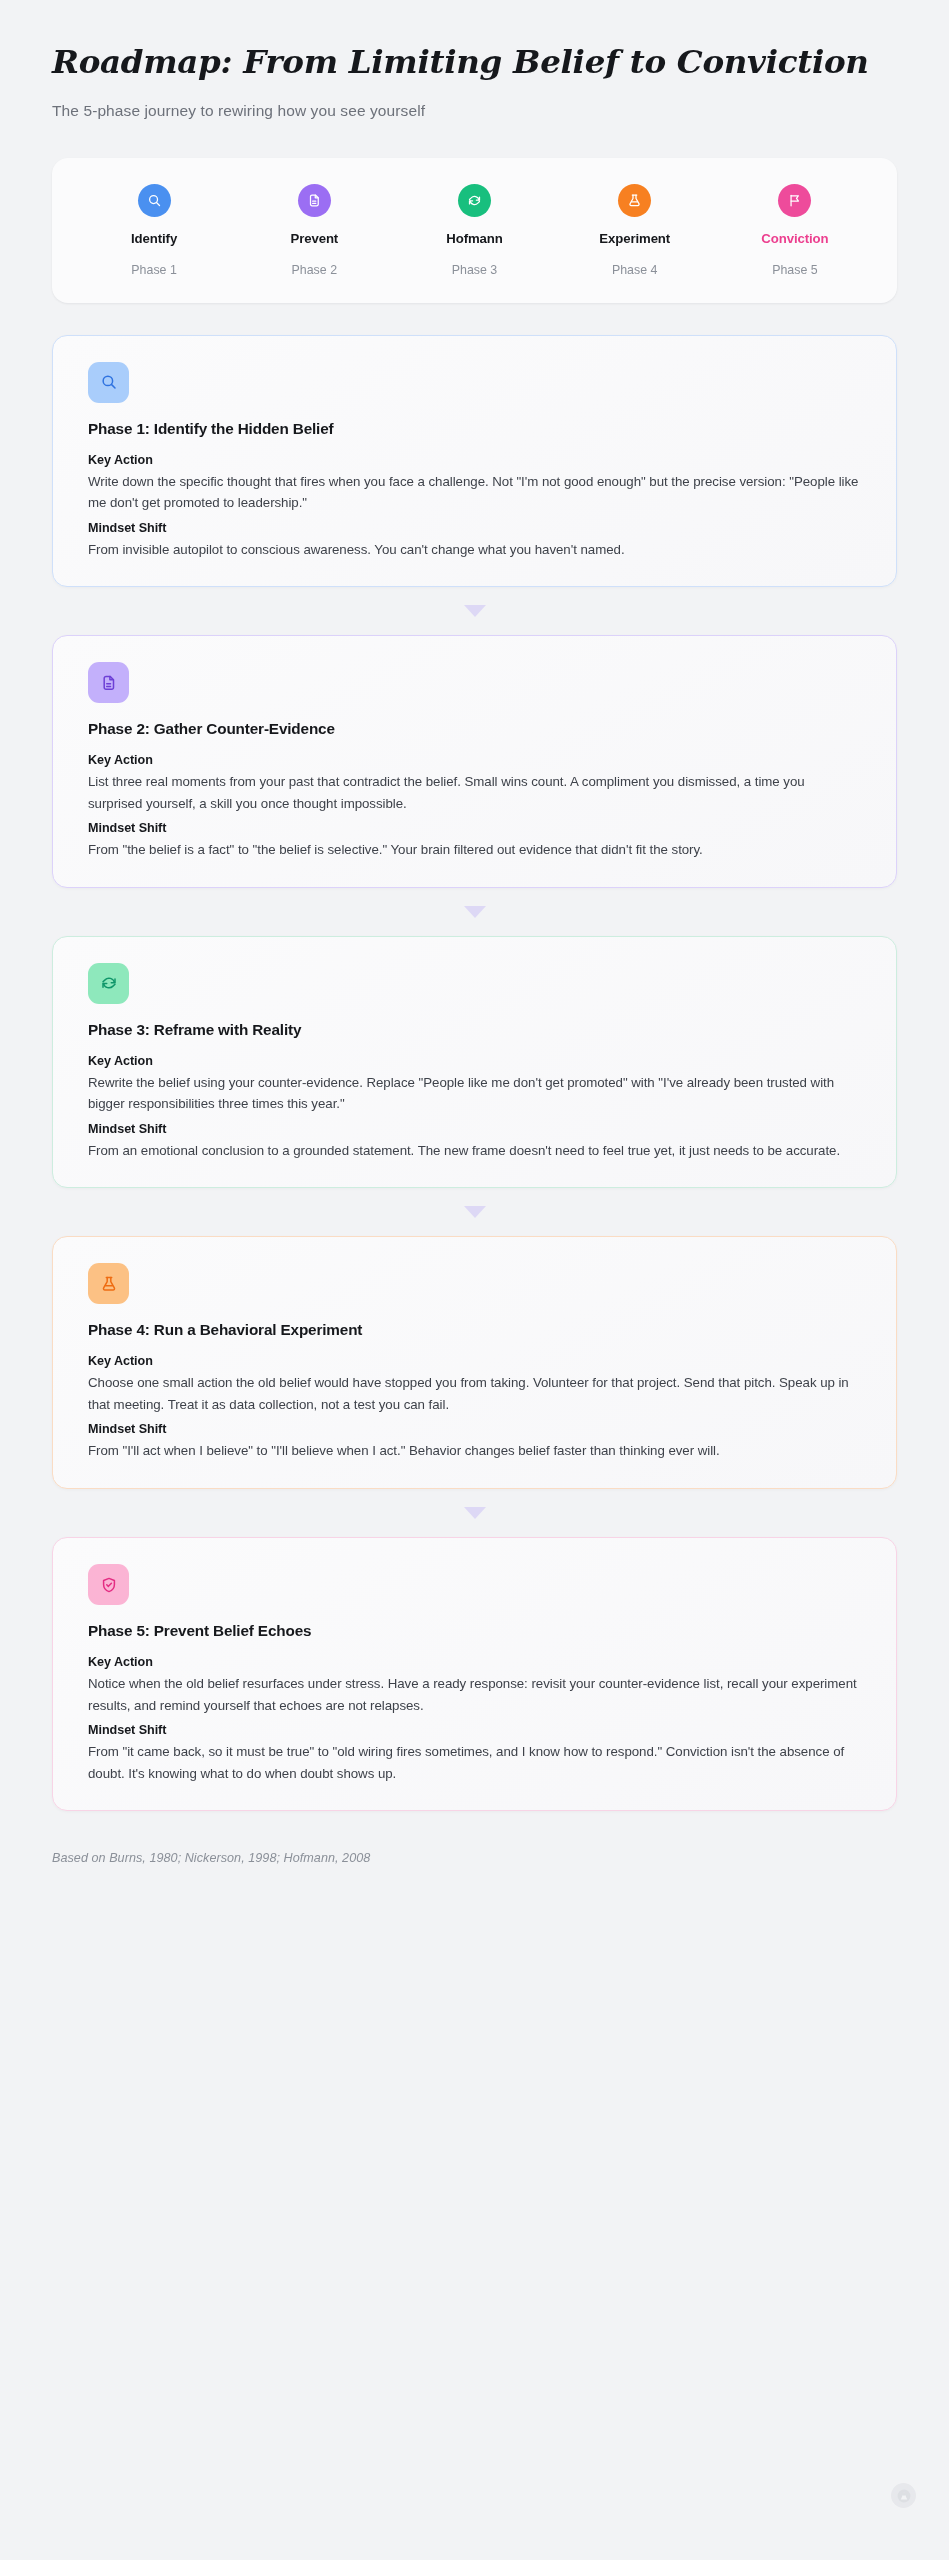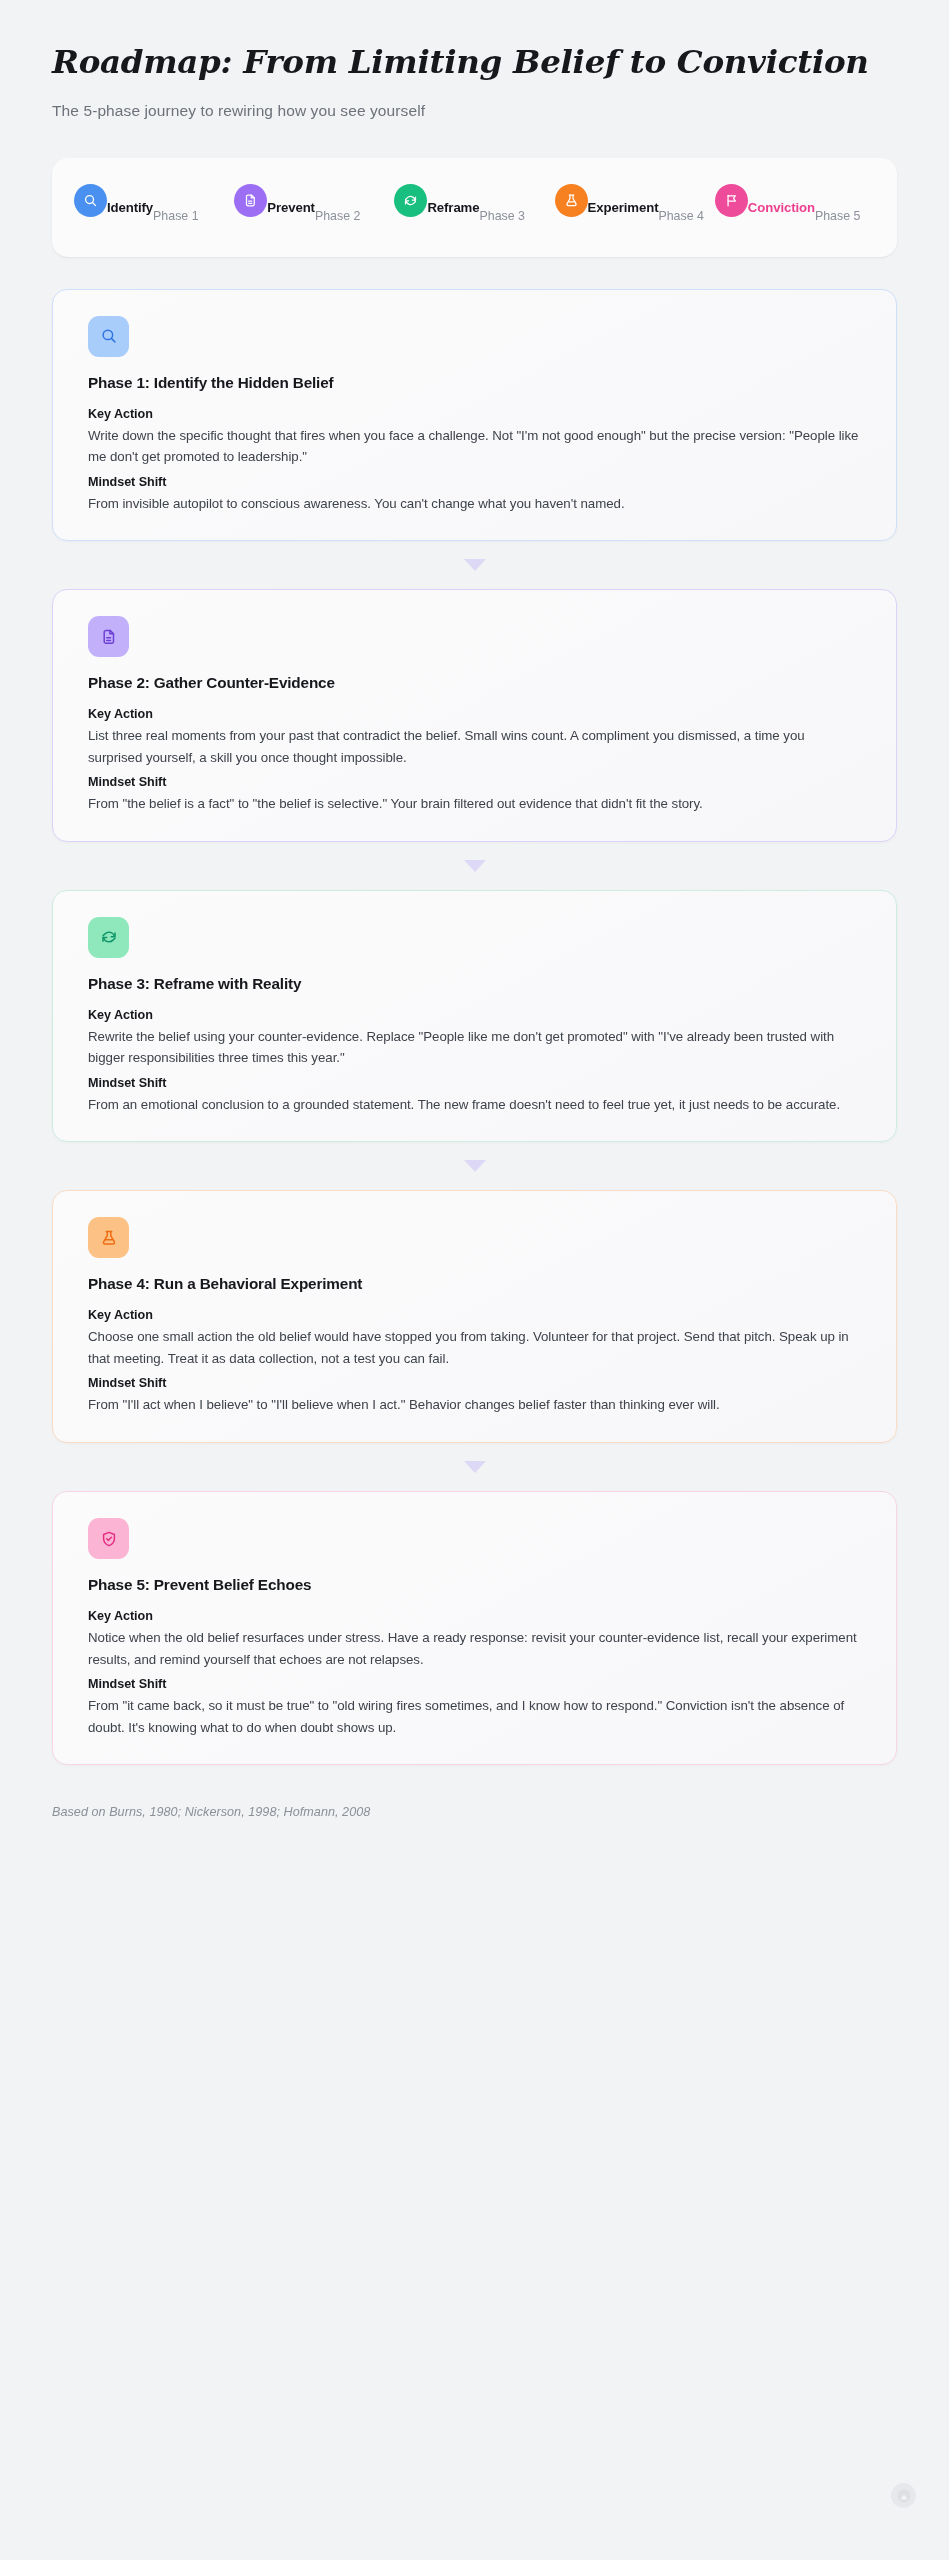--- a/index.html
+++ b/index.html
@@ -51,21 +51,21 @@
     background: #fbfbfc;
     border-radius: 16px;
     padding: 26px 22px 26px;
     display: flex;
     box-shadow: 0 1px 3px rgba(16,24,40,0.04), 0 1px 2px rgba(16,24,40,0.03);
   }
 
   .phase-pill {
     flex: 1;
     display: flex;
-    flex-direction: row;
+    flex-direction: column;
     align-items: center;
   }
 
   .phase-dot {
     width: 33px;
     height: 33px;
     border-radius: 50%;
     display: flex;
     align-items: center;
     justify-content: center;
@@ -212,21 +212,21 @@
       </div>
       <div class="phase-pill">
         <div class="phase-dot" style="background:#18bf7e">
           <svg viewBox="0 0 24 24">
             <path d="M20 6.5v5h-5" fill="none" stroke="#ffffff" stroke-width="2" stroke-linecap="round" stroke-linejoin="round"></path>
             <path d="M19.3 11.2a7.5 7.5 0 0 0-12.6-3.4L4 10.4" fill="none" stroke="#ffffff" stroke-width="2" stroke-linecap="round" stroke-linejoin="round"></path>
             <path d="M4 17.5v-5h5" fill="none" stroke="#ffffff" stroke-width="2" stroke-linecap="round" stroke-linejoin="round"></path>
             <path d="M4.7 12.8a7.5 7.5 0 0 0 12.6 3.4L20 13.6" fill="none" stroke="#ffffff" stroke-width="2" stroke-linecap="round" stroke-linejoin="round"></path>
           </svg>
         </div>
-        <div class="phase-name">Reframe</div>
+        <div class="phase-name">Hofmann</div>
         <div class="phase-num">Phase 3</div>
       </div>
       <div class="phase-pill">
         <div class="phase-dot" style="background:#f78021">
           <svg viewBox="0 0 24 24">
             <path d="M9.6 3.2v5.5L4.9 17.1a2 2 0 0 0 1.7 3h10.8a2 2 0 0 0 1.7-3L14.4 8.7V3.2" fill="none" stroke="#ffffff" stroke-width="2" stroke-linecap="round" stroke-linejoin="round"></path>
             <line x1="8.4" y1="3.2" x2="15.6" y2="3.2" fill="none" stroke="#ffffff" stroke-width="2" stroke-linecap="round" stroke-linejoin="round"></line>
             <line x1="7.6" y1="14.2" x2="16.4" y2="14.2" fill="none" stroke="#ffffff" stroke-width="2" stroke-linecap="round" stroke-linejoin="round"></line>
           </svg>
         </div>

